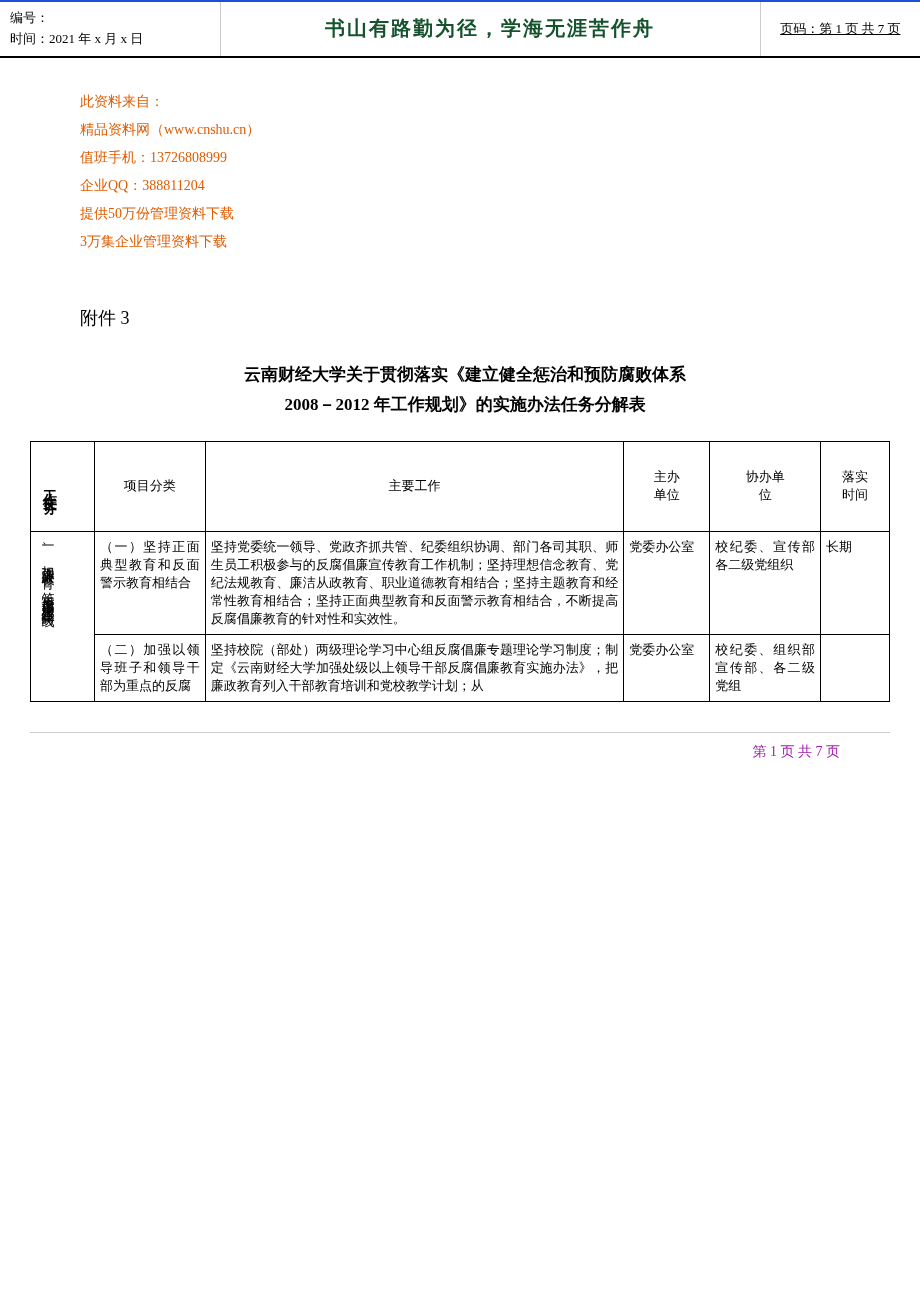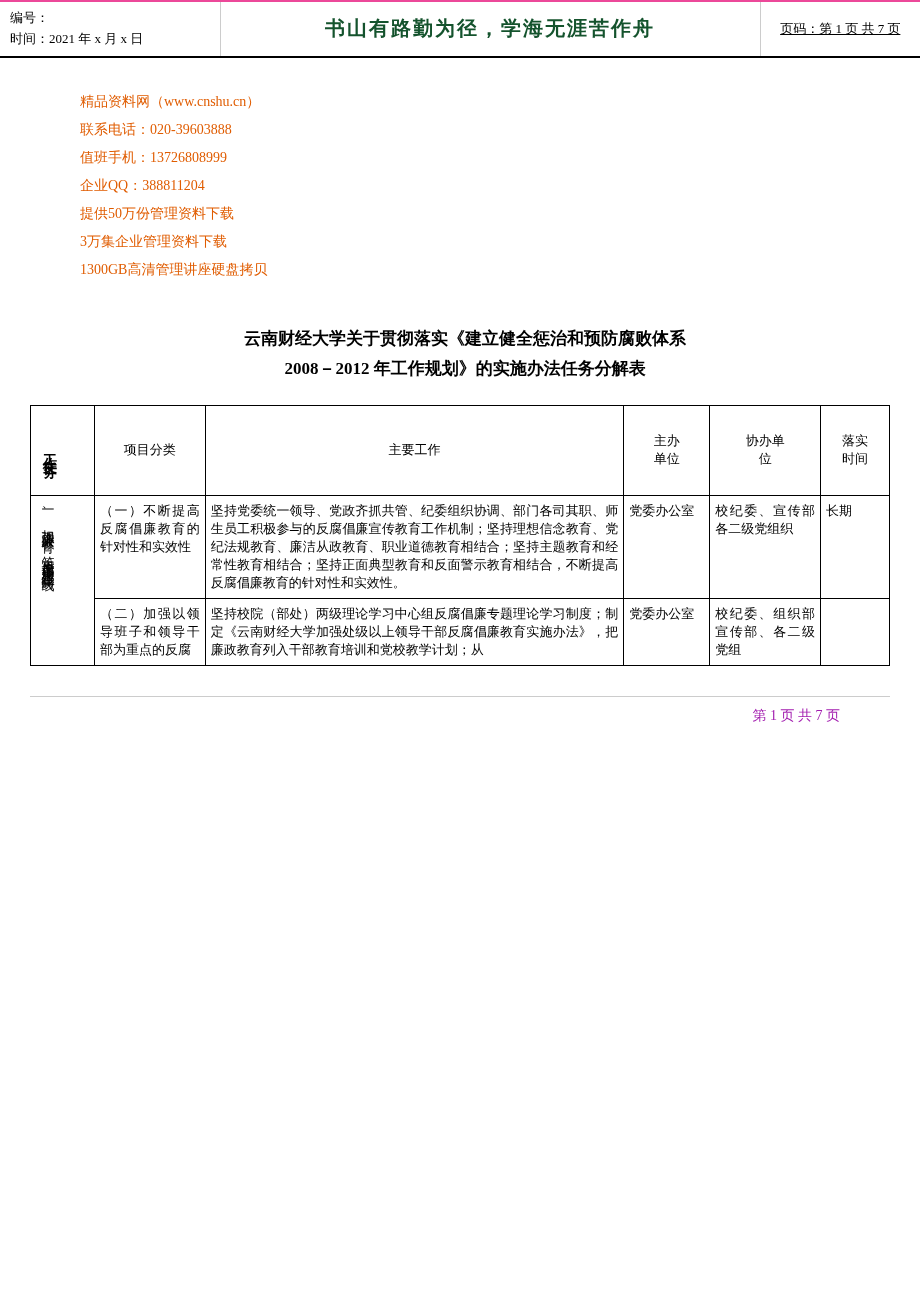--- a/index.html
+++ b/index.html
@@ -51,21 +51,21 @@
       padding: 10px 20px;
     }
     .header-right {
       width: 160px;
       text-align: center;
       font-size: 13px;
       color: #000000;
       text-decoration: underline;
     }
     .header-top-line {
-      border-top: 2px solid #ec4899;
+      border-top: 2px solid #1d4ed8;
     }
     
     .contact-section {
       padding: 30px 60px 20px 80px;
       line-height: 2.0;
     }
     .contact-section p {
       color: #e05c00;
       font-size: 14px;
     }
@@ -164,29 +164,29 @@
           <div>时间：2021 年 x 月 x 日</div>
         </td>
         <td class="header-center">书山有路勤为径，学海无涯苦作舟</td>
         <td class="header-right">页码：第 1 页  共 7 页</td>
       </tr>
     </tbody>
       </table>
   </div>
 
   <div class="contact-section">
+    <p>此资料来自：</p>
     <p>精品资料网（www.cnshu.cn）</p>
-    <p>联系电话：020-39603888</p>
     <p>值班手机：13726808999</p>
     <p>企业QQ：388811204</p>
     <p>提供50万份管理资料下载</p>
     <p>3万集企业管理资料下载</p>
-    <p>1300GB高清管理讲座硬盘拷贝</p>
-  </div>
-
+  </div>
+
+  <div class="attachment-label">附件  3</div>
 
   <div class="doc-title">
     <div>云南财经大学关于贯彻落实《建立健全惩治和预防腐败体系</div>
     <div>2008－2012 年工作规划》的实施办法任务分解表</div>
   </div>
 
   <div class="main-table-wrapper">
     <table class="main-table">
       <colgroup>
         <col style="width:52px">
@@ -221,21 +221,21 @@
           </th>
         </tr>
       </thead>
       <tbody>
 
         <tr>
           <td rowspan="2" class="task-cell">
             <div style="writing-mode:vertical-rl; text-orientation:mixed; font-size:13px; line-height:1.8; letter-spacing:2px; display:inline-block;">一、加强廉政教育，筑牢反腐倡廉思想道德防线</div>
           </td>
           <td class="col-category">
-            <div>（一）不断提高反腐倡廉教育的针对性和实效性</div>
+            <div>（一）坚持正面典型教育和反面警示教育相结合</div>
           </td>
           <td class="col-main-work">
             <div>坚持党委统一领导、党政齐抓共管、纪委组织协调、部门各司其职、师生员工积极参与的反腐倡廉宣传教育工作机制；坚持理想信念教育、党纪法规教育、廉洁从政教育、职业道德教育相结合；坚持主题教育和经常性教育相结合；坚持正面典型教育和反面警示教育相结合，不断提高反腐倡廉教育的针对性和实效性。</div>
           </td>
           <td class="col-host center-cell">
             <div>党委办公室</div>
           </td>
           <td class="col-assist center-cell">
             <div>校纪委、宣传部各二级党组织</div>
           </td>

